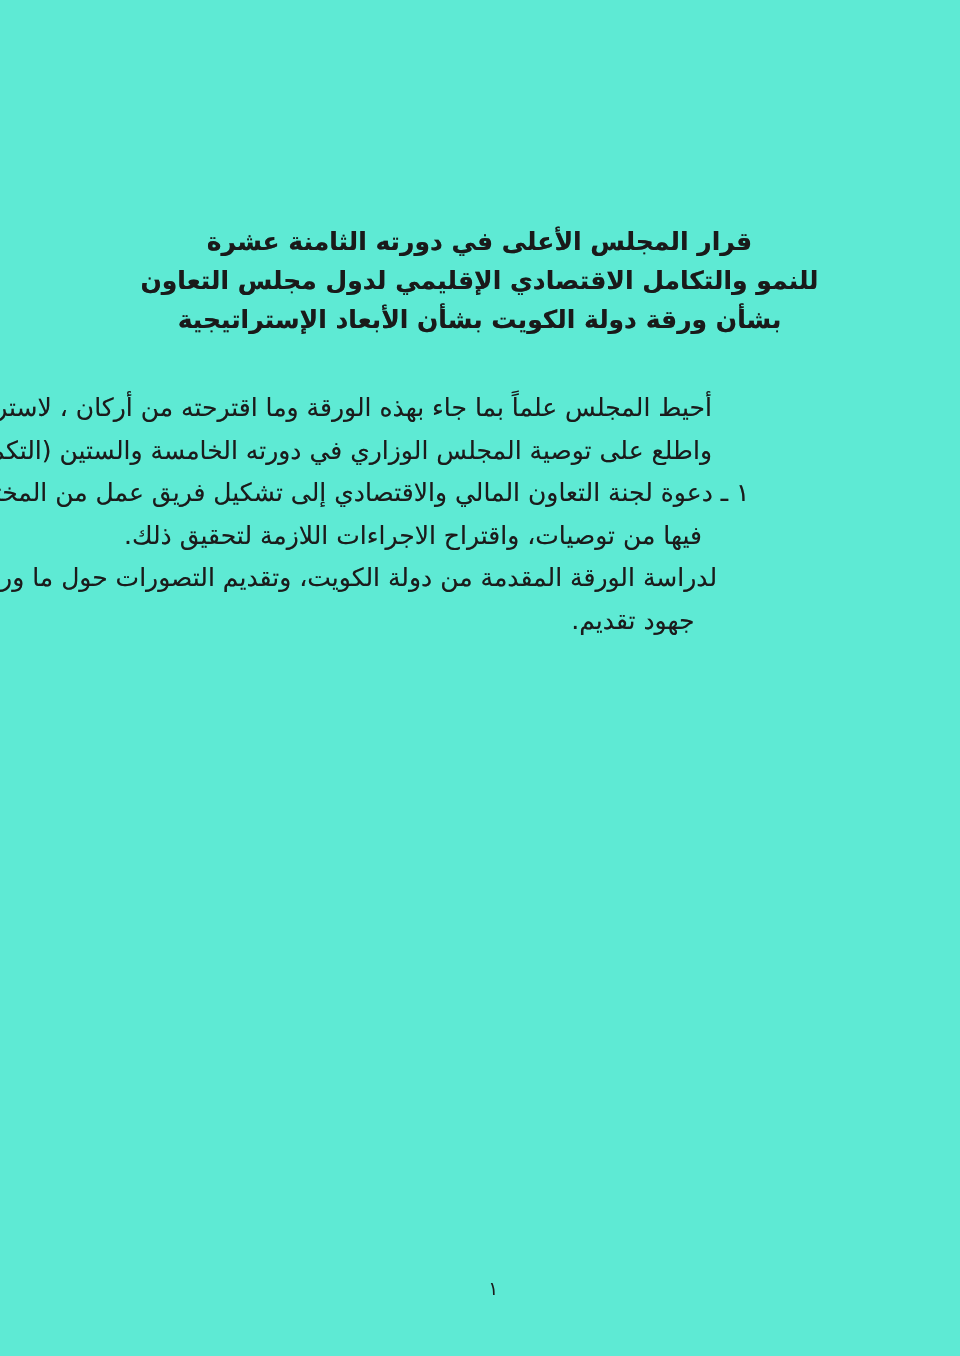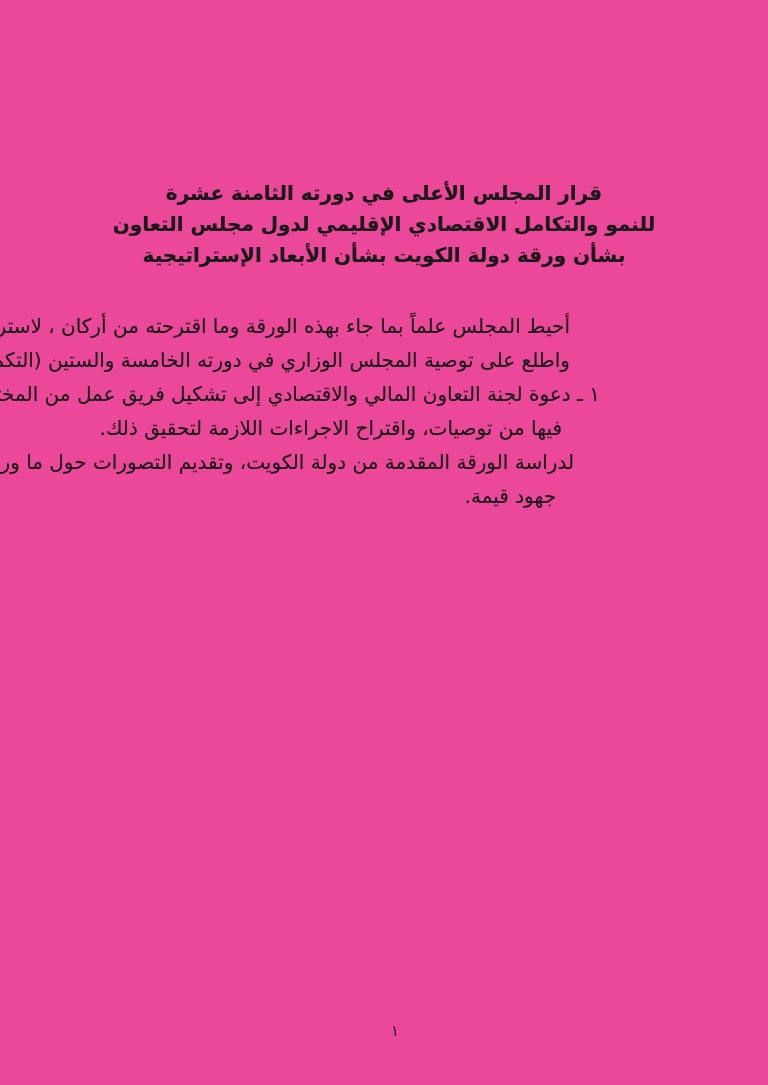--- a/index.html
+++ b/index.html
@@ -4,21 +4,21 @@
 <style>
   html, body {
     margin: 0;
     padding: 0;
     background: #ffffff;
   }
   .page {
     position: relative;
     width: 768px;
     height: 1085px;
-    background: #ec4899;
+    background: #5eead4;
     overflow: hidden;
     direction: rtl;
     font-family: "DejaVu Sans", sans-serif;
     color: #1b1b1b;
   }
   
   .title-block {
     position: absolute;
     top: 178px;
     left: 0;
@@ -78,18 +78,18 @@
 
   <div class="body-block">
     <div class="line indent-para">أحيط المجلس علماً بما جاء بهذه الورقة وما اقترحته من أركان ، لاستراتيجية</div>
 
     <div class="line indent-para">واطلع على توصية المجلس الوزاري في دورته الخامسة والستين (التكميلية)،</div>
 
     <div class="line">١ ـ دعوة لجنة التعاون المالي والاقتصادي إلى تشكيل فريق عمل من المختصين</div>
     <div class="line indent-cont2">فيها من توصيات، واقتراح الاجراءات اللازمة لتحقيق ذلك.</div>
     <div class="line indent-cont">لدراسة الورقة المقدمة من دولة الكويت، وتقديم التصورات حول ما ورد</div>
 
-    <div class="line indent-cont3">جهود قيمة.</div>
+    <div class="line indent-cont3">جهود تقديم.</div>
   </div>
 
   <div class="page-number">١</div>
 
 </div>
 
 </body></html>

